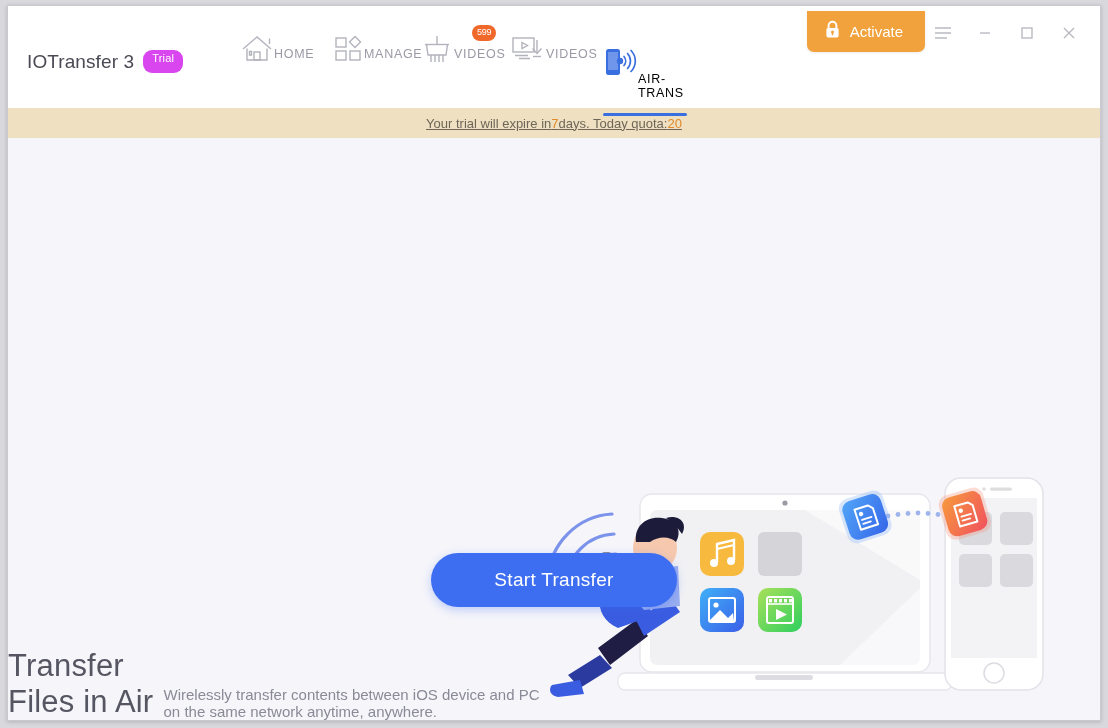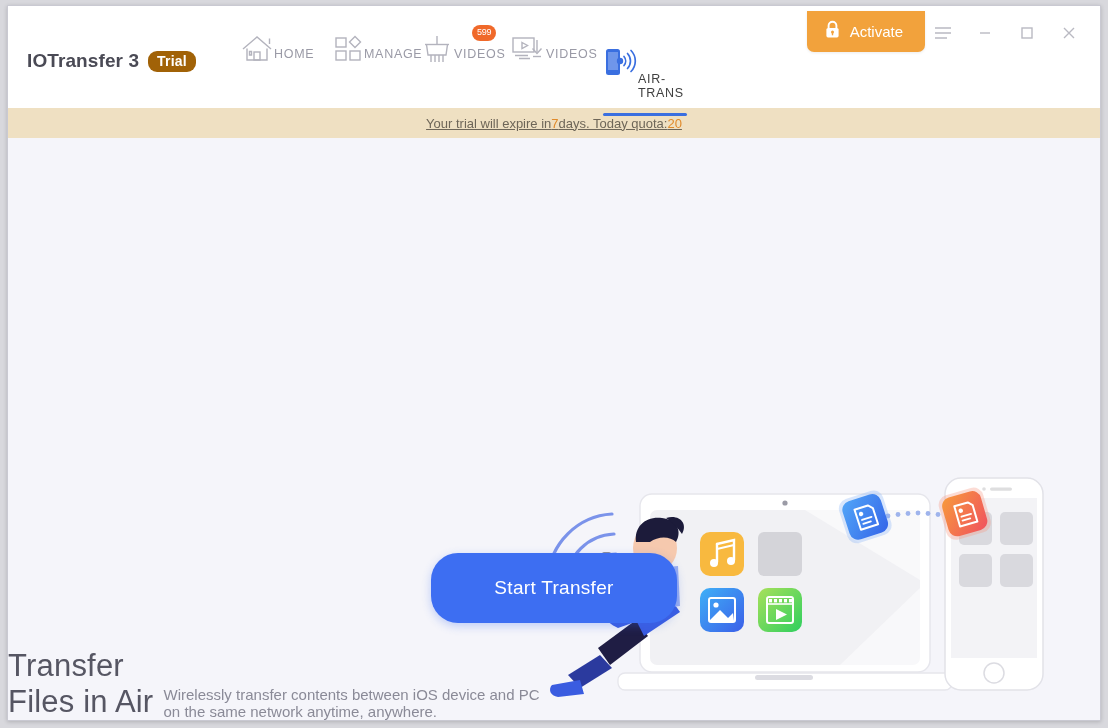--- a/index.html
+++ b/index.html
@@ -31,32 +31,31 @@
     background: #ffffff;
     flex: 0 0 auto;
   }
 
   .brand {
     position: absolute;
     left: 19px; top: 44px;
     display: flex;
     align-items: center;
     gap: 9px;
-    font-weight: bold;
   }
   .brand-name {
     font-size: 19px;
     color: #4a4a55;
     letter-spacing: .1px;
   }
   .trial-badge {
-    background: #a16207;
+    background: #d946ef;
     color: #ffffff;
-    font-size: 14px;
-    padding: 2px 9px 3px;
+    font-size: 11px;
+    padding: 2px 9px 9px;
     border-radius: 9px;
     letter-spacing: .2px;
   }
 
   .nav {
     position: absolute;
     left: 232px; top: 26px;
     display: flex;
     align-items: flex-start;
     gap: 0px;
@@ -75,21 +74,21 @@
     display: flex;
     align-items: center;
     justify-content: center;
     margin-bottom: 9px;
   }
   .nav-label {
     font-size: 12.5px;
     color: #9a9aa6;
     letter-spacing: .7px;
   }
-  .nav-item.active .nav-label { color: #404040; margin-top: 40px; }
+  .nav-item.active .nav-label { color: #000000; margin-top: 40px; }
   .nav-underline {
     position: absolute;
     bottom: 0; left: 50%;
     transform: translateX(-50%);
     width: 84px; height: 3px;
     background: #3a6fe0;
     border-radius: 2px;
   }
   .nav-badge {
     position: absolute;
@@ -177,21 +176,21 @@
     width: 560px;
     height: 250px;
     margin-top: 28px;
   }
 
   .start-btn {
     position: absolute;
     left: 50%;
     transform: translateX(-50%);
     top: 415px;
-    width: 246px; height: 70px;
+    width: 246px; height: 54px;
     background: #3d6ef2;
     border: none;
     border-radius: 27px;
     color: #ffffff;
     font-size: 19px;
     font-family: "Liberation Sans", sans-serif;
     letter-spacing: .3px;
     cursor: pointer;
     box-shadow: 0 3px 10px rgba(61,110,242,.30);
   }

